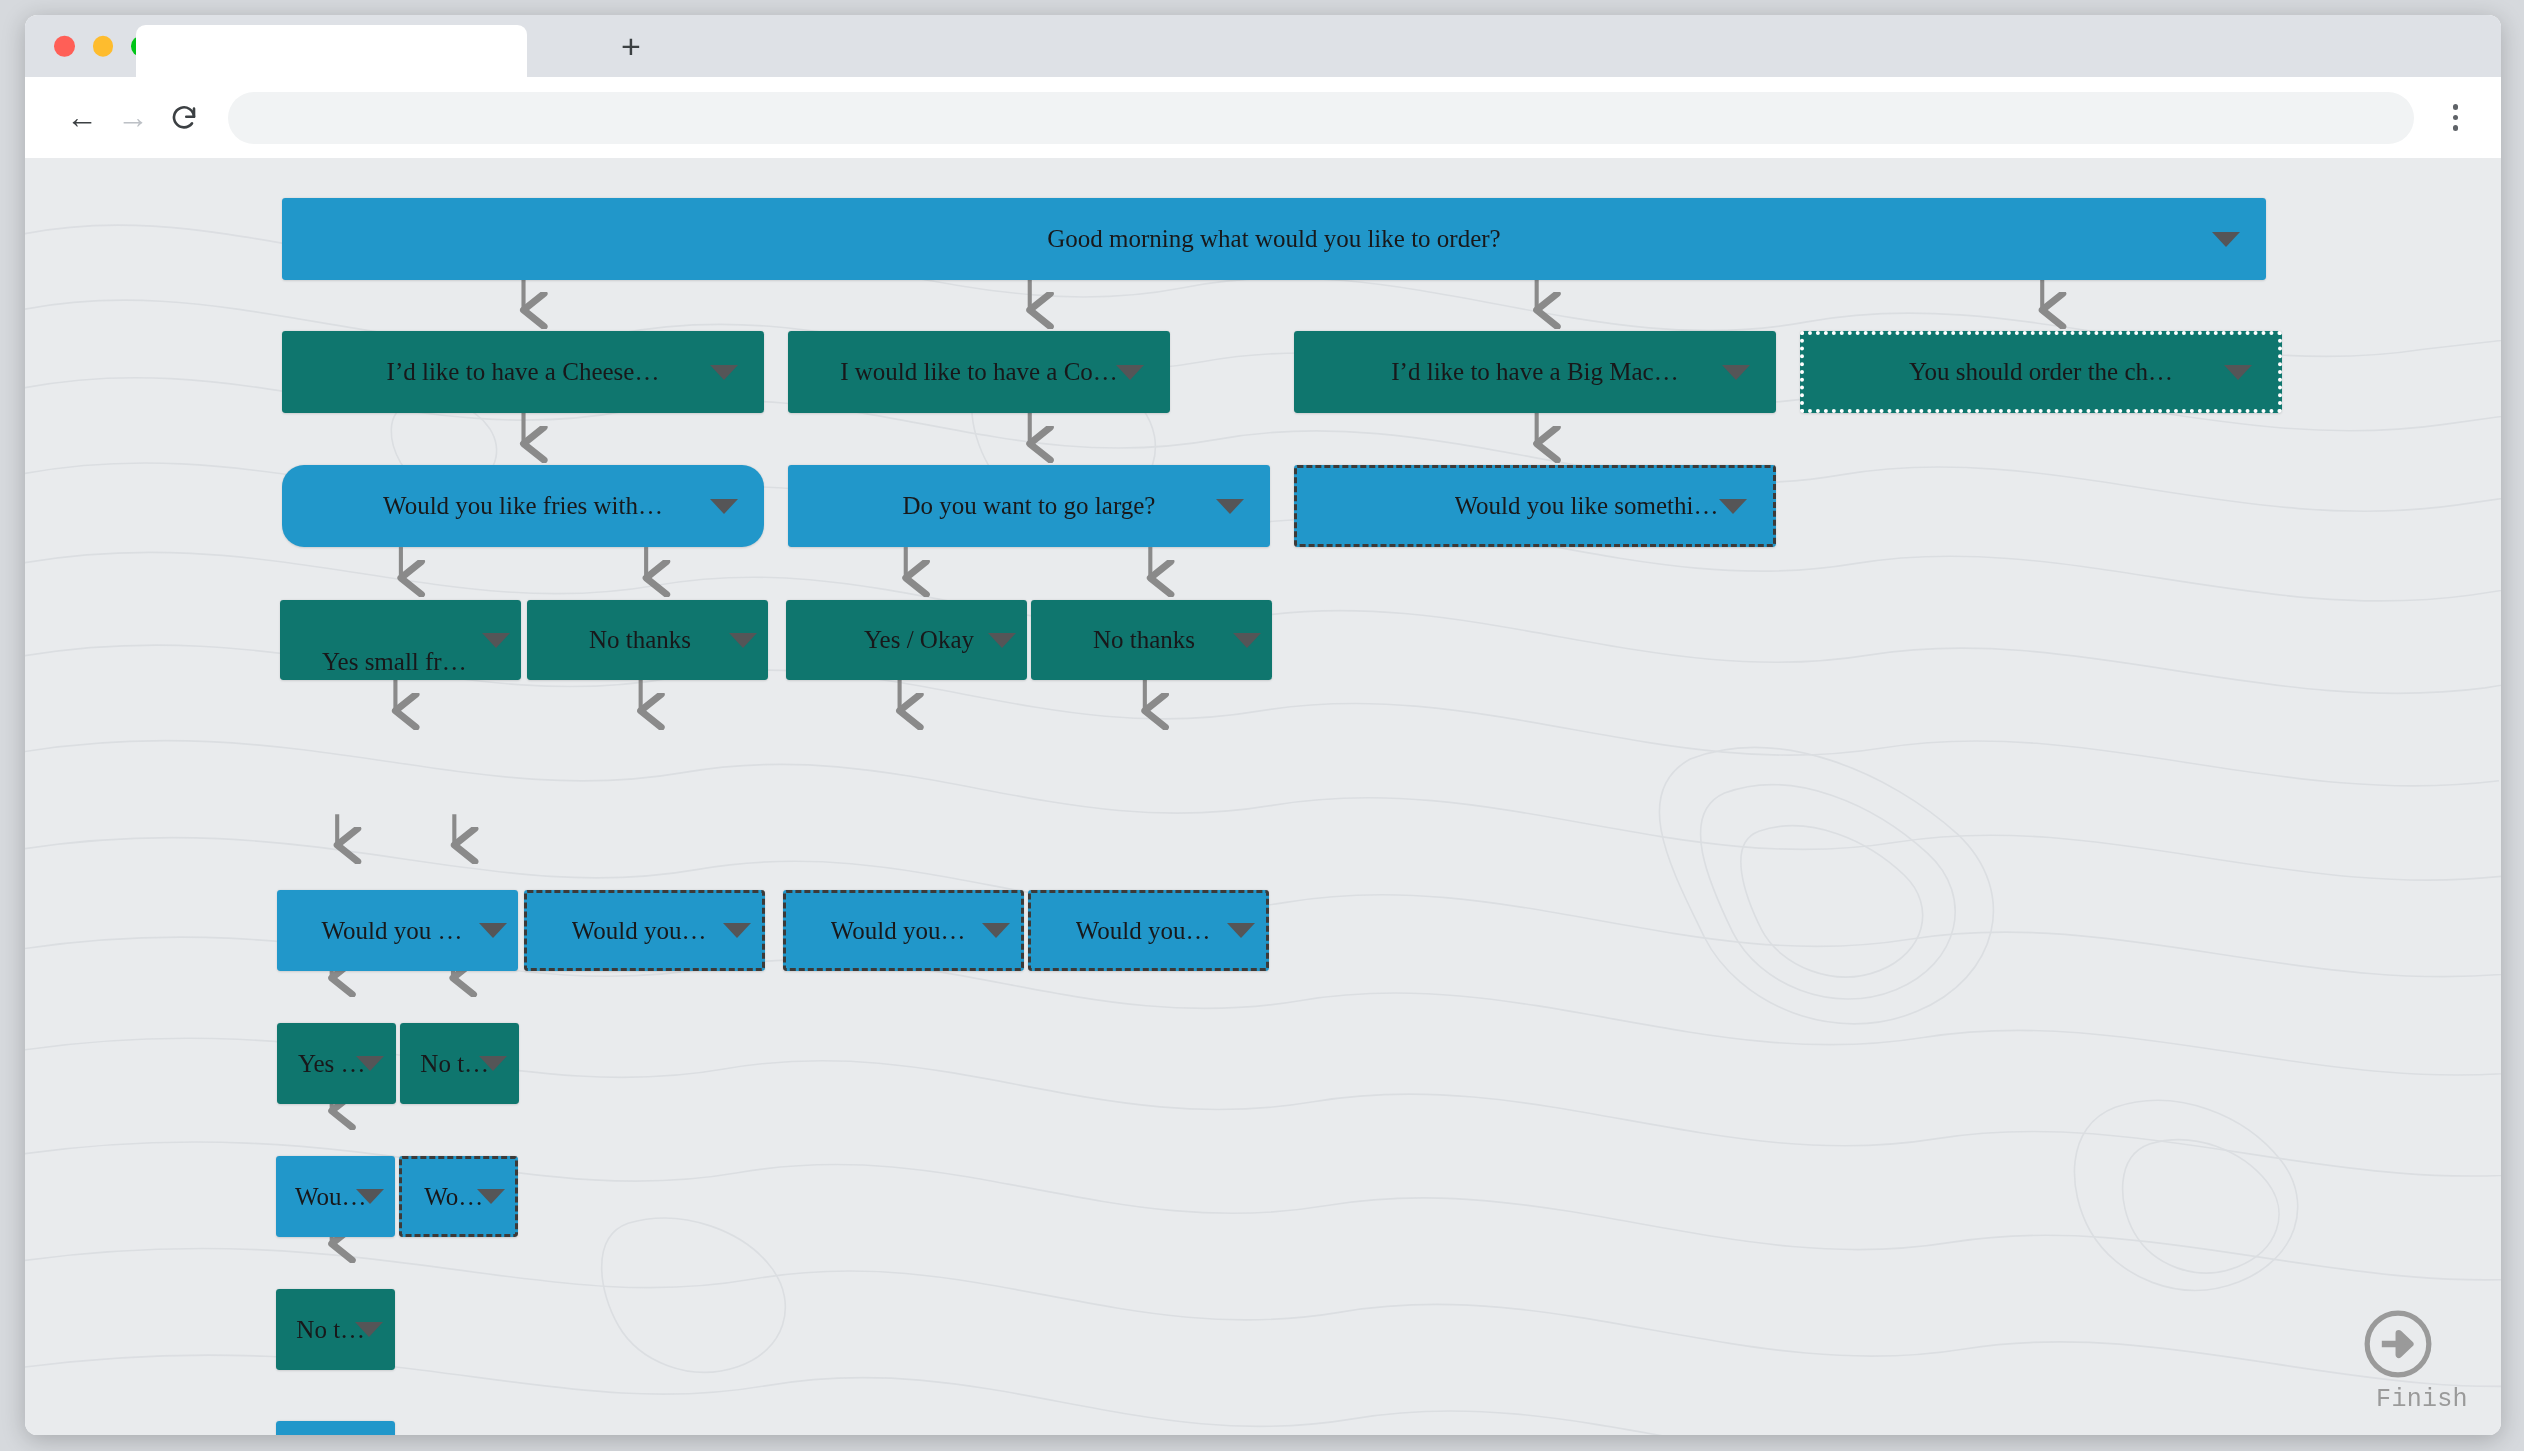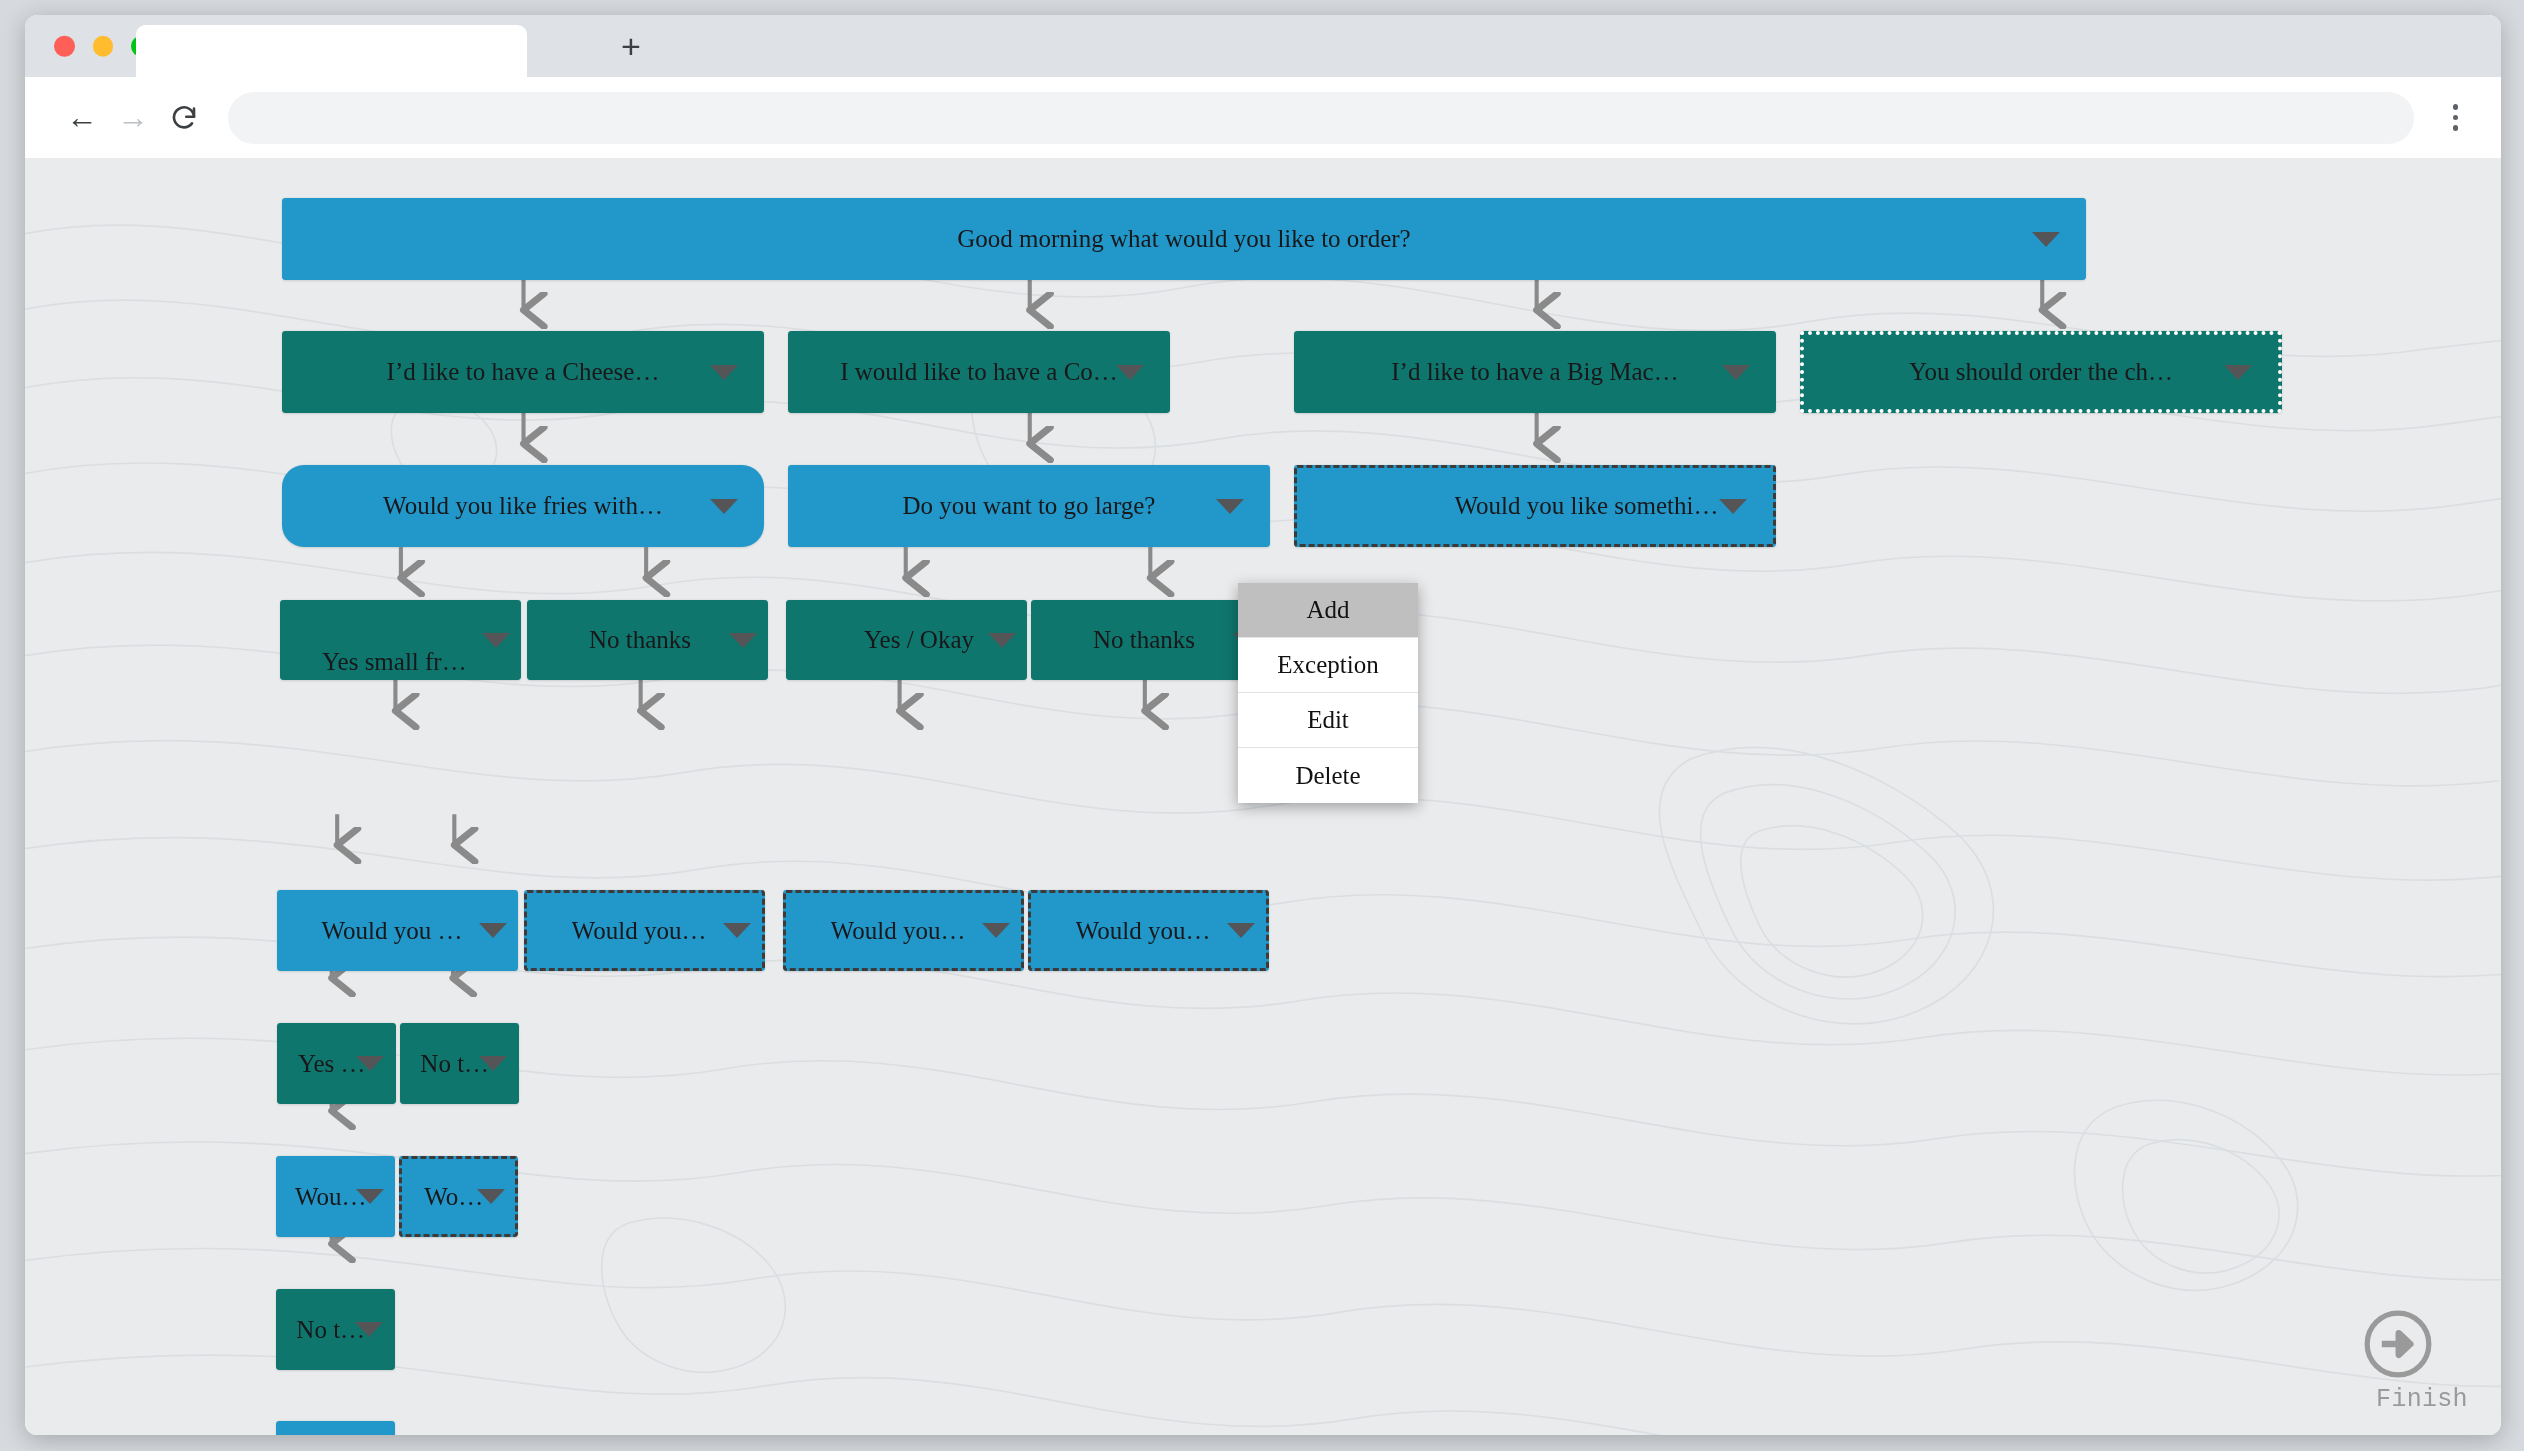--- a/index.html
+++ b/index.html
@@ -271,21 +271,21 @@
 
         <path d="M447,1152 L447,1197"></path>
         <path d="M624,1152 L624,1197"></path>
 
         <path d="M447,1346 L447,1391"></path>
 
         <path d="M447,1540 L447,1585"></path>
       </g>
     </svg>
 
-    <div class="node blue wide" id="n0" style="left:257px;top:40px;width:1804px;height:82px;">
+    <div class="node blue wide" id="n0" style="left:257px;top:40px;width:1984px;height:82px;">
       <span class="node-label">Good morning what would you like to order?</span>
       <span class="chevron"></span>
     </div>
 
     <div class="node green wide" id="n1" style="left:257px;top:173px;width:482px;height:82px;">
       <span class="node-label">I’d like to have a Cheese…</span>
       <span class="chevron"></span>
     </div>
 
     <div class="node green wide" id="n2" style="left:763px;top:173px;width:382px;height:82px;">
@@ -381,34 +381,20 @@
     <div class="node green tight" id="r8a" style="left:251px;top:1131px;width:119px;height:81px;">
       <span class="node-label" style="margin-right:9.6px;">No t…</span>
       <span class="chevron" style="right:12.3px;"></span>
     </div>
 
     <div class="node blue tight" id="r9a" style="left:251px;top:1263px;width:119px;height:81px;">
       
       
     </div>
 
-    <div id="context-menu">
-      <div class="menu-item highlighted">
-        <span>Add</span>
-      </div>
-      <div class="menu-item">
-        <span>Exception</span>
-      </div>
-      <div class="menu-item">
-        <span>Edit</span>
-      </div>
-      <div class="menu-item">
-        <span>Delete</span>
-      </div>
-    </div>
 
     <div id="finish-button">
       <svg viewBox="0 0 48 48">
         <circle cx="24" cy="24" r="20" fill="none" stroke="#9a9a9a" stroke-width="3.4"></circle>
         <path d="M13.5 24h15 M24.5 17l7.5 7-7.5 7z" fill="#9a9a9a" stroke="#9a9a9a" stroke-width="4.2" stroke-linejoin="round" stroke-linecap="butt"></path>
       </svg>
       <span id="finish-label">Finish</span>
     </div>
 
   </div>

